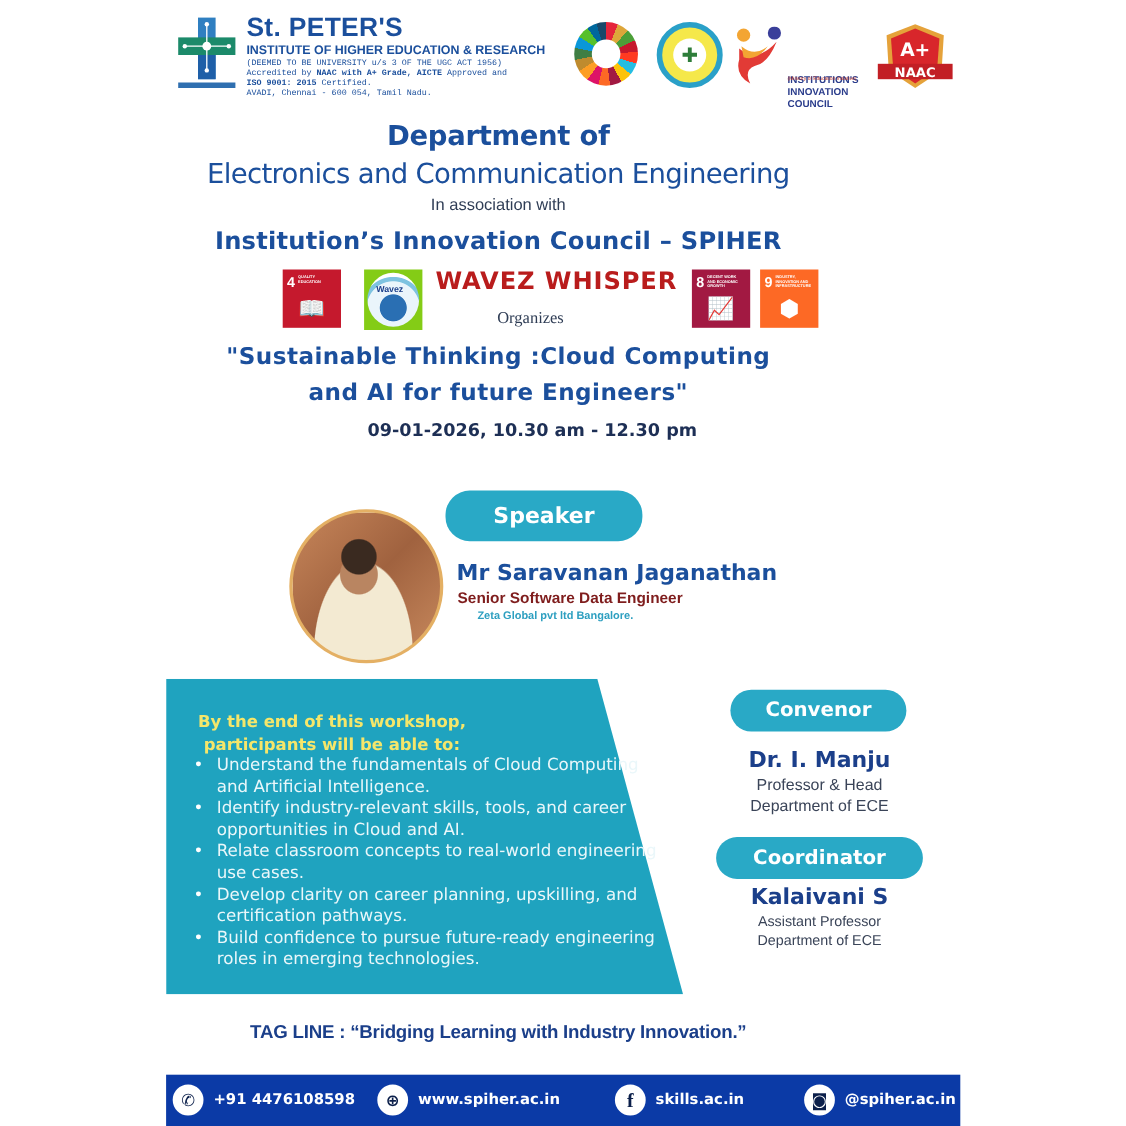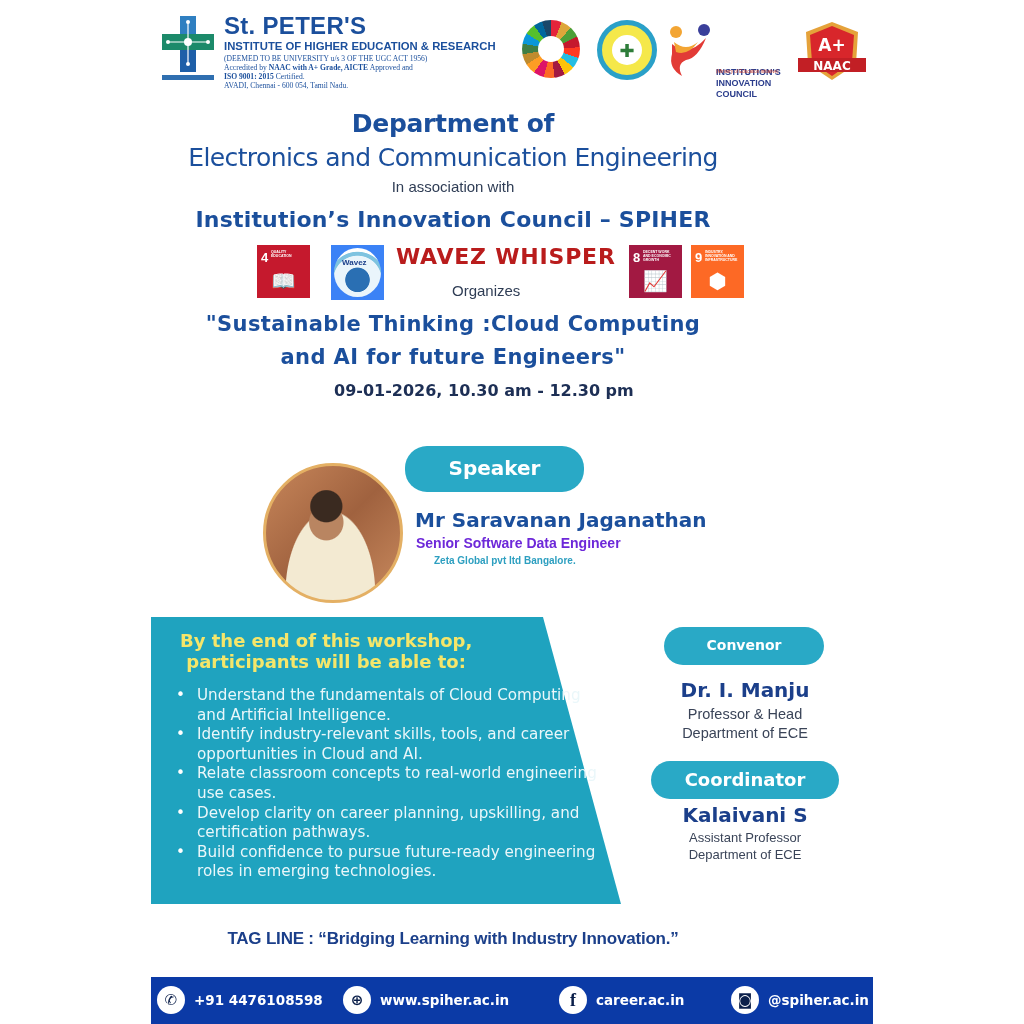--- a/index.html
+++ b/index.html
@@ -5,21 +5,21 @@
   * { box-sizing: border-box; margin: 0; padding: 0; }
   html, body { width: 1024px; height: 1024px; background: #ffffff; overflow: hidden; }
   body { position: relative; font-family: "DejaVu Sans", sans-serif; color: #1a4fa0; }
 
   .abs { position: absolute; }
 
   
   .logo-cross { left: 160px; top: 14px; width: 56px; height: 68px; }
   .inst-name { left: 224px; top: 12px; font-family: "Liberation Sans", sans-serif; font-weight: 700; font-size: 24px; color: #1b4f9c; letter-spacing: 0.3px; }
   .inst-sub { left: 224px; top: 40px; font-family: "Liberation Sans", sans-serif; font-weight: 700; font-size: 11.3px; color: #1b4f9c; }
-  .inst-line { left: 224px; font-family: Liberation Serif, serif; font-size: 7.6px; color: #1b4f9c; }
+  .inst-line { left: 224px; font-family: Liberation Mono, monospace; font-size: 7.6px; color: #1b4f9c; }
   .inst-line b { font-weight: 700; }
 
   .sdg-wheel { left: 522px; top: 20px; width: 58px; height: 58px; border-radius: 50%;
     background: conic-gradient(#e5243b 0 6%, #dda63a 6% 12%, #4c9f38 12% 18%, #c5192d 18% 24%, #ff3a21 24% 30%, #26bde2 30% 36%, #fcc30b 36% 42%, #a21942 42% 48%, #fd6925 48% 54%, #dd1367 54% 60%, #fd9d24 60% 66%, #bf8b2e 66% 72%, #3f7e44 72% 78%, #0a97d9 78% 84%, #56c02b 84% 90%, #00689d 90% 95%, #19486a 95% 100%); }
   .sdg-wheel::after { content: ""; position: absolute; left: 16px; top: 16px; width: 26px; height: 26px; border-radius: 50%; background: #fff; }
   .iqac-seal { left: 597px; top: 20px; width: 60px; height: 60px; border-radius: 50%; background: #f5e84a; border: 5px solid #2aa0c8; display:flex; align-items:center; justify-content:center; }
   .iqac-seal .inner { width: 30px; height: 30px; background: #fff; border-radius: 50%; display:flex; align-items:center; justify-content:center; color:#2e7d3a; font-weight:700; font-size: 18px; }
   .iic-mark { left: 668px; top: 24px; width: 42px; height: 54px; }
   .iic-text { left: 716px; top: 34px; font-family: "Liberation Sans", sans-serif; font-weight: 700; font-size: 9px; line-height: 11px; color: #2b3d8c; margin-top: 33px; }
   .iic-small { left: 716px; top: 69px; font-size: 4.5px; color: #c0392b; font-family: "Liberation Sans", sans-serif; }
@@ -32,48 +32,48 @@
   .assoc { top: 178px; font-size: 15px; color: #2f3d55; font-family: "Liberation Sans", sans-serif; }
   .iic-title { top: 207px; font-weight: 700; font-size: 22px; color: #1b4f9c; letter-spacing: 0.2px; }
 
   .sdg-tile { width: 53px; height: 53px; color: #fff; font-family: "Liberation Sans", sans-serif; font-weight: 700; padding: 3px 4px; }
   .sdg-tile .num { font-size: 13px; }
   .sdg-tile .lbl { font-size: 3.5px; position:absolute; left: 14px; top: 5px; width: 34px; line-height:4px; }
   .sdg-tile .glyph { position: absolute; left: 0; right: 0; bottom: 5px; text-align: center; font-size: 20px; }
   .sdg4 { left: 257px; top: 245px; background: #c5192d; }
   .sdg8 { left: 629px; top: 245px; background: #a21942; }
   .sdg9 { left: 691px; top: 245px; background: #fd6925; }
-  .wavez-logo { left: 331px; top: 245px; width: 53px; height: 55px; background: #3b82f6; padding: 3px; }
+  .wavez-logo { left: 331px; top: 245px; width: 53px; height: 55px; background: #84cc16; padding: 3px; }
   .wavez-logo .disc { width: 47px; height: 49px; border-radius: 50%; background: radial-gradient(circle at 50% 65%, #2a6fb3 0 30%, #eaf5fb 32% 60%, #7ec3e0 62% 70%, #ffffff 72%); position: relative; }
   .wavez-logo .w { position: absolute; left: 8px; top: 10px; font-size: 8px; font-weight: 700; color: #1b3f8a; font-family:"Liberation Sans", sans-serif; }
   .wavez-title { left: 396px; top: 244px; font-weight: 700; font-size: 22px; color: #b91c1c; letter-spacing: 0.8px; }
-  .organizes { left: 452px; top: 282px; font-size: 15px; color: #2f3d55; font-family: Liberation Sans, sans-serif; }
+  .organizes { left: 452px; top: 282px; font-size: 15px; color: #2f3d55; font-family: Liberation Serif, serif; }
 
   .topic-1 { top: 312px; font-weight: 700; font-size: 21px; color: #1b4f9c; letter-spacing: 0.4px; }
   .topic-2 { top: 345px; font-weight: 700; font-size: 21px; color: #1b4f9c; letter-spacing: 0.4px; }
   .datetime { left: 334px; top: 381px; font-size: 16px; color: #1d2f55; font-family: "DejaVu Sans", sans-serif; font-weight: 600; }
 
   
   .pill { background: #29a9c6; color: #ffffff; border-radius: 22px; font-weight: 700; text-align: center; font-family: "DejaVu Sans", sans-serif; }
   .speaker-pill { left: 405px; top: 446px; width: 179px; height: 46px; line-height: 44px; font-size: 20px; }
   .speaker-photo { left: 263px; top: 463px; width: 140px; height: 140px; border-radius: 50%; border: 3px solid #e4b064; overflow: hidden;
     background: radial-gradient(circle at 45% 30%, #3a2a20 0 13%, transparent 14%), radial-gradient(ellipse at 45% 42%, #b98561 0 16%, transparent 17%), radial-gradient(ellipse at 48% 95%, #f3ead2 0 45%, transparent 46%), linear-gradient(135deg, #c7865a, #a0623f 50%, #c98a5e); }
   .speaker-name { left: 415px; top: 508px; font-weight: 700; font-size: 20px; color: #1b4f9c; }
-  .speaker-role { left: 416px; top: 535px; font-size: 14px; color: #6d28d9; font-weight: 600; font-family: "Liberation Sans", sans-serif; }
+  .speaker-role { left: 416px; top: 535px; font-size: 14px; color: #7f1d1d; font-weight: 600; font-family: "Liberation Sans", sans-serif; }
   .speaker-org { left: 434px; top: 555px; font-size: 10px; color: #2d9fc0; font-weight: 600; font-family: "Liberation Sans", sans-serif; text-align: center; }
 
   
   .outcomes { left: 151px; top: 617px; width: 470px; height: 287px; background: #1fa3bf; clip-path: polygon(0 0, 83.4% 0, 100% 100%, 0 100%); }
-  .outcomes-head { left: 180px; top: 630px; font-weight: 700; font-size: 18px; line-height: 21px; color: #f5e66a; font-family: "DejaVu Sans", sans-serif; }
+  .outcomes-head { left: 180px; top: 646px; font-weight: 700; font-size: 15px; line-height: 21px; color: #f5e66a; font-family: "DejaVu Sans", sans-serif; }
   .outcomes-list { left: 173px; top: 686px; width: 430px; list-style: none; font-family: "DejaVu Sans", sans-serif; font-size: 15.2px; line-height: 19.6px; color: #eaf7fa; }
   .outcomes-list li { position: relative; padding-left: 24px; }
   .outcomes-list li::before { content: "•"; position: absolute; left: 3px; top: 0; color: #ffffff; }
 
   
-  .convenor-pill { left: 664px; top: 627px; width: 160px; height: 38px; line-height: 37px; font-size: 14px; }
+  .convenor-pill { left: 664px; top: 627px; width: 160px; height: 38px; line-height: 37px; font-size: 18px; }
   .conv-name { left: 640px; width: 210px; top: 678px; text-align: center; font-weight: 700; font-size: 20px; color: #1b3f8a; }
   .conv-line { left: 640px; width: 210px; text-align: center; font-size: 14.5px; color: #3a4458; font-family: "Liberation Sans", sans-serif; }
   .coord-pill { left: 651px; top: 761px; width: 188px; height: 38px; line-height: 37px; font-size: 18px; }
   .coord-name { left: 640px; width: 210px; top: 803px; text-align: center; font-weight: 700; font-size: 20px; color: #1b3f8a; }
   .coord-line { left: 640px; width: 210px; text-align: center; font-size: 13px; color: #3a4458; font-family: "Liberation Sans", sans-serif; }
 
   
   .tagline { top: 929px; font-size: 17px; color: #1b3f8a; font-weight: 600; font-family: "Liberation Sans", sans-serif; letter-spacing: -0.2px; }
 
   
@@ -199,18 +199,18 @@
 <div class="abs f-item f-phone">
   <span class="f-icon">✆</span>
   <span>+91 4476108598</span>
 </div>
 <div class="abs f-item f-web">
   <span class="f-icon">⊕</span>
   <span>www.spiher.ac.in</span>
 </div>
 <div class="abs f-item f-fb">
   <span class="f-icon" style="font-family:'Liberation Serif', serif;font-size:18px;">f</span>
-  <span>career.ac.in</span>
+  <span>skills.ac.in</span>
 </div>
 <div class="abs f-item f-ig">
   <span class="f-icon">◙</span>
   <span>@spiher.ac.in</span>
 </div>
 
 </body></html>

